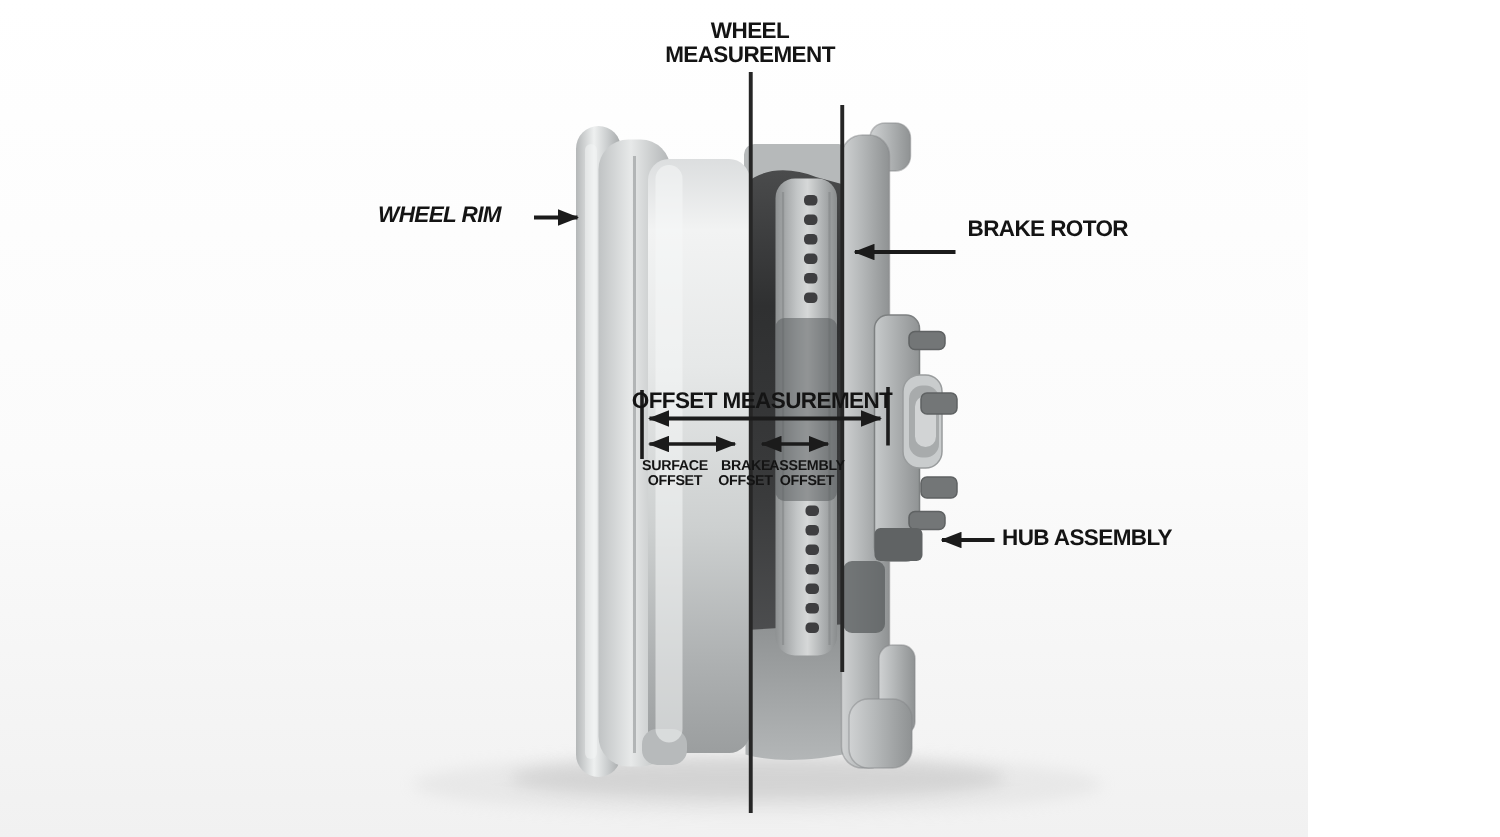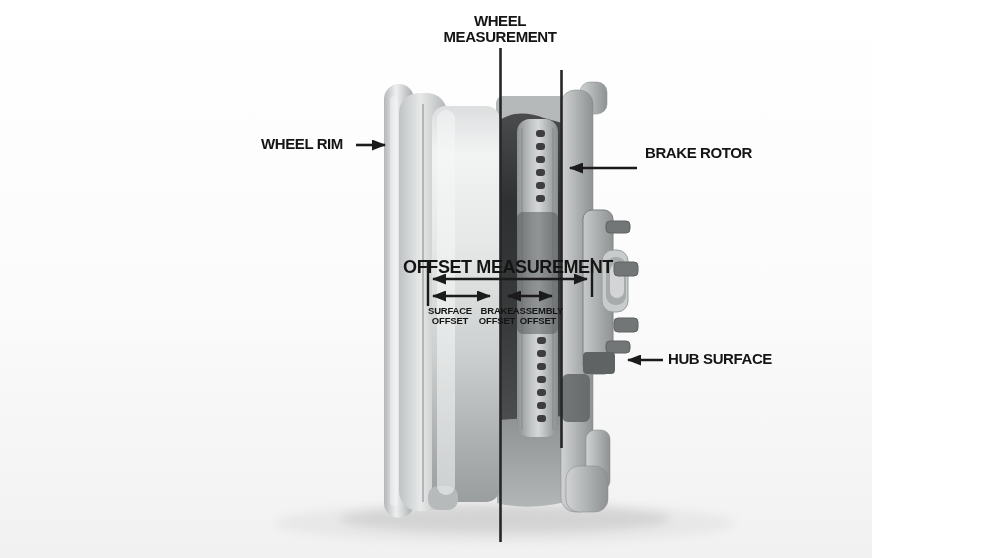--- a/index.html
+++ b/index.html
@@ -9,21 +9,21 @@
     background:linear-gradient(180deg,#ffffff 0%,#fbfbfb 55%,#f1f1f1 100%);
   }
   .stage svg{position:absolute;left:0;top:0;}
   .lbl{
     position:absolute;
     font-weight:700;font-size:15px;line-height:15.5px;
     color:#141414;letter-spacing:-0.4px;white-space:nowrap;
   }
   .lbl span{display:block;}
   .center{transform:translateX(-50%);text-align:center;}
-  .right{text-align:center;}
+  .right{text-align:left;font-style:italic;}
   .small{font-size:9.5px;line-height:10px;letter-spacing:-0.2px;}
 </style>
 </head>
 <body>
 
 <div class="stage">
 
   <svg width="1000" height="558" viewBox="0 0 1000 558">
     <defs>
       <linearGradient id="lipGrad" x1="0" y1="0" x2="1" y2="0">
@@ -163,31 +163,31 @@
   <div class="lbl center" style="left:500px;top:13px;">
     <span>WHEEL</span>
     <span>MEASUREMENT</span>
   </div>
 
 
   <div class="lbl right" style="left:252px;top:136px;width:100px;">WHEEL RIM</div>
 
   <div class="lbl" style="left:645px;top:145px;">BRAKE ROTOR</div>
 
-  <div class="lbl center" style="left:508px;top:260px;font-size:18px;">OFFSET MEASUREMENT</div>
+  <div class="lbl center" style="left:508px;top:260px;font-size:15px;">OFFSET MEASUREMENT</div>
 
   <div class="lbl center small" style="left:450px;top:306px;">
     <span>SURFACE</span>
     <span>OFFSET</span>
   </div>
 
   <div class="lbl center small" style="left:497px;top:306px;">
     <span>BRAKE</span>
     <span>OFFSET</span>
   </div>
 
   <div class="lbl center small" style="left:538px;top:306px;">
     <span>ASSEMBLY</span>
     <span>OFFSET</span>
   </div>
 
-  <div class="lbl" style="left:668px;top:351px;">HUB SURFACE</div>
+  <div class="lbl" style="left:668px;top:351px;">HUB ASSEMBLY</div>
 </div>
 
 </body></html>

